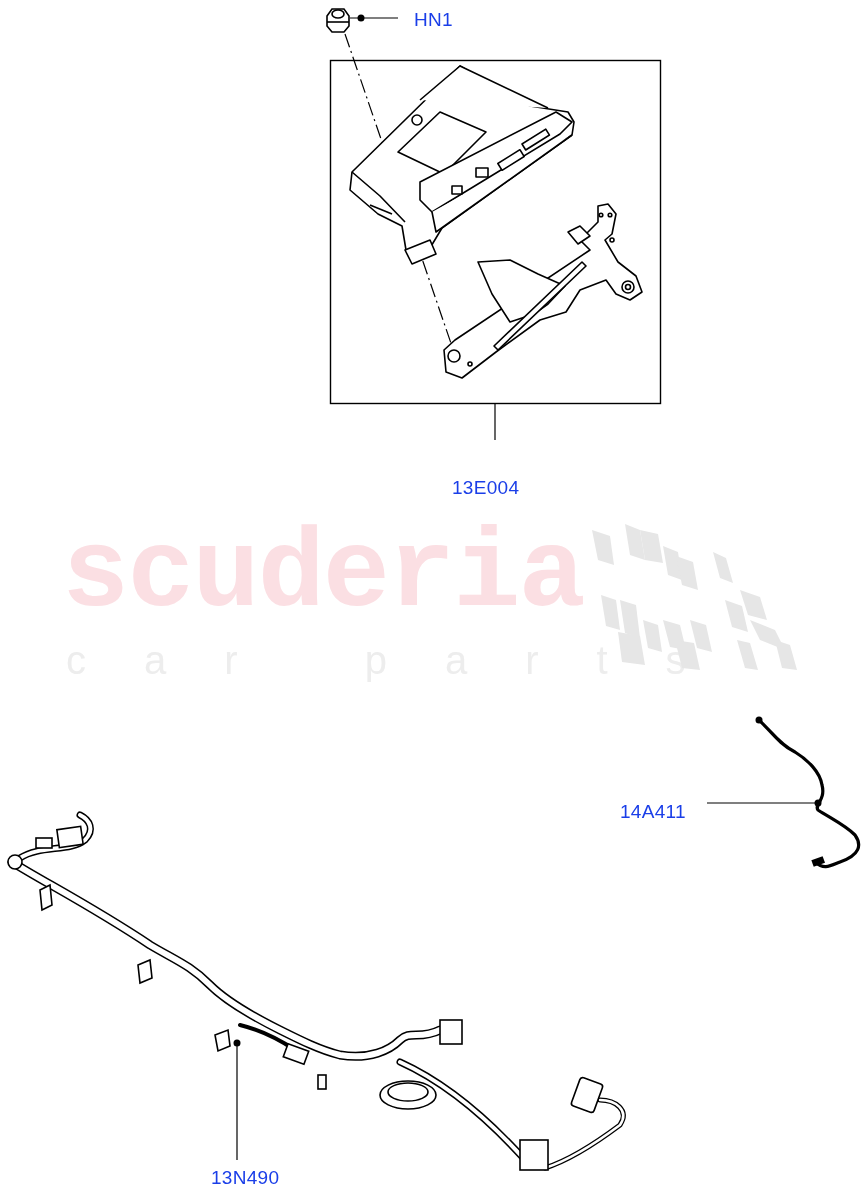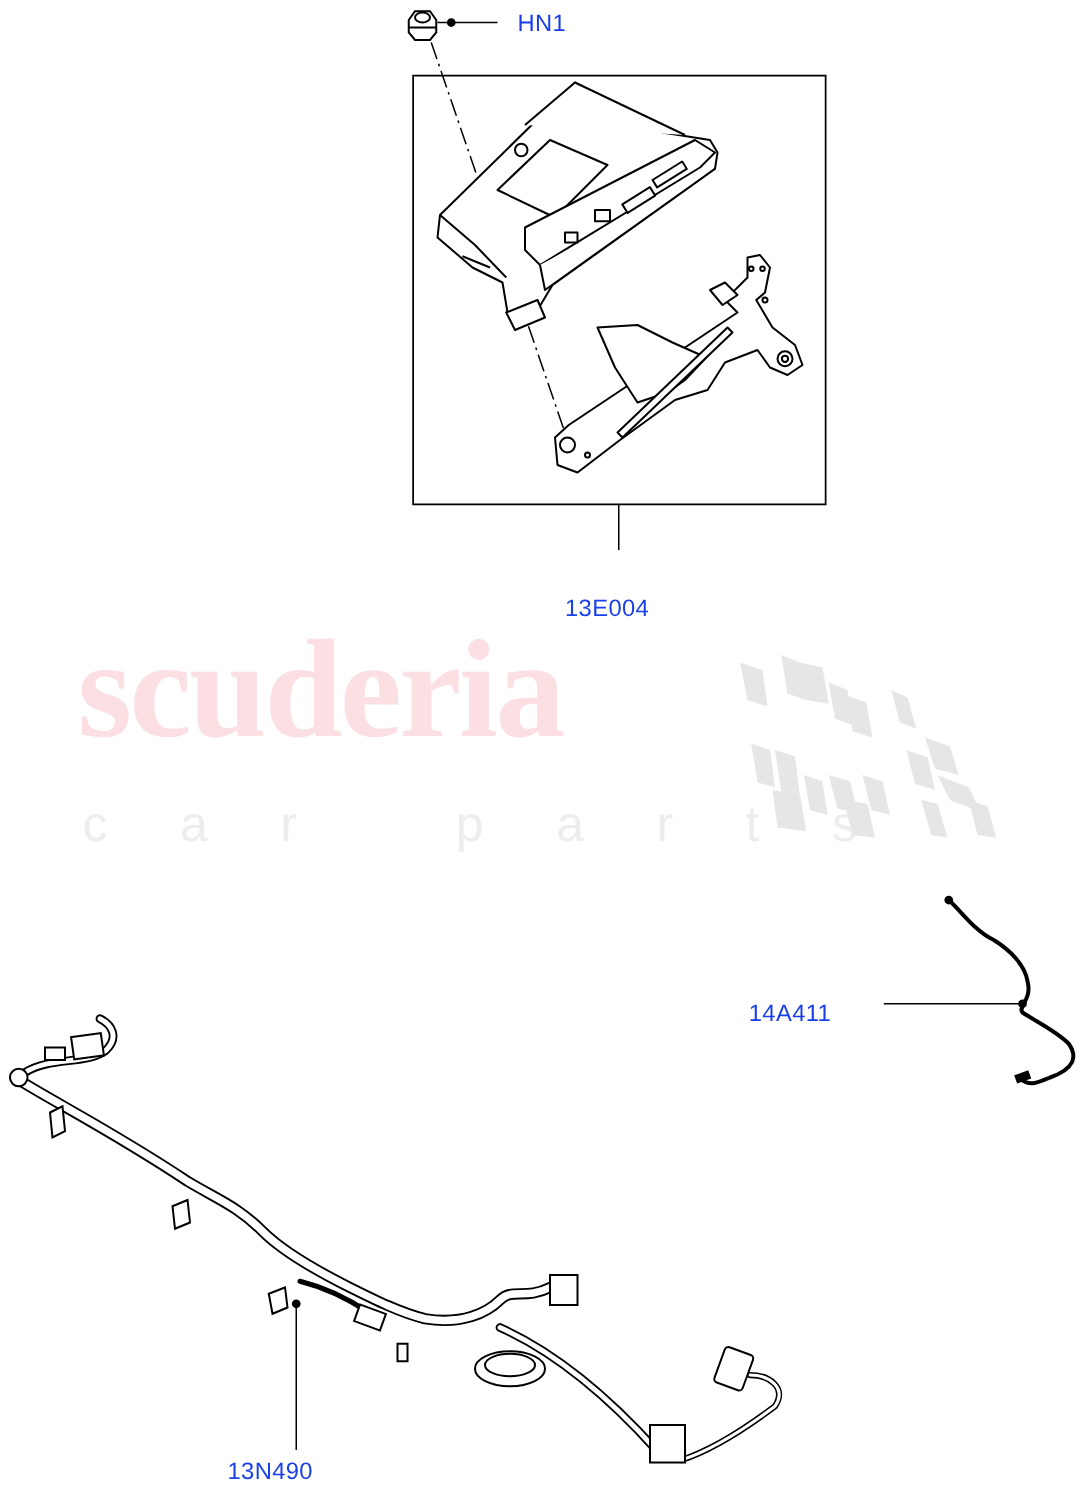--- a/index.html
+++ b/index.html
@@ -2,23 +2,23 @@
 <html><head>
 <meta charset="utf-8">
 <style>
   html, body { margin: 0; padding: 0; background: #ffffff; }
   body { width: 867px; height: 1200px; position: relative; overflow: hidden;
          font-family: "Liberation Sans", sans-serif; }
   svg.art { position: absolute; left: 0; top: 0; }
   .label { position: absolute; color: #1a3ee8; font-size: 19px;
            font-family: "Liberation Sans", sans-serif; letter-spacing: 0.3px;
            line-height: 1; white-space: nowrap; cursor: pointer; }
-  .wm-main { position: absolute; left: 62px; top: 496px; font-size: 112px;
+  .wm-main { position: absolute; left: 62px; top: 520px; font-size: 112px;
              font-weight: bold; color: #fbdfe3; letter-spacing: -2px;
-             font-family: Liberation Serif, serif; line-height: 1; }
+             font-family: Liberation Mono, monospace; line-height: 1; }
   .wm-sub { position: absolute; left: 66px; top: 640px; font-size: 40px;
             color: #ededed; letter-spacing: 58px;
             font-family: "Liberation Sans", sans-serif; line-height: 1; }
 </style>
 </head>
 <body>
 
 <div class="wm-main">scuderia</div>
 <div class="wm-sub">car parts</div>
 
@@ -121,14 +121,14 @@
     <path d="M138,965 L150,960 L152,978 L140,983 Z"></path>
     <path d="M215,1035 L228,1030 L230,1046 L218,1051 Z"></path>
     <rect x="318" y="1075" width="8" height="14"></rect>
   </g>
   <line x1="237" y1="1043" x2="237" y2="1160" stroke="#000" stroke-width="1.2"></line>
   <circle cx="237" cy="1043" r="3.5" fill="#000"></circle>
 </svg>
 
 <div class="label" style="left:414px; top:10px;">HN1</div>
 <div class="label" style="left:452px; top:478px;">13E004</div>
-<div class="label" style="left:599px; top:802px;">14A411</div>
-<div class="label" style="left:182px; top:1168px;">13N490</div>
+<div class="label" style="left:620px; top:802px;">14A411</div>
+<div class="label" style="left:211px; top:1168px;">13N490</div>
 
 </body></html>

